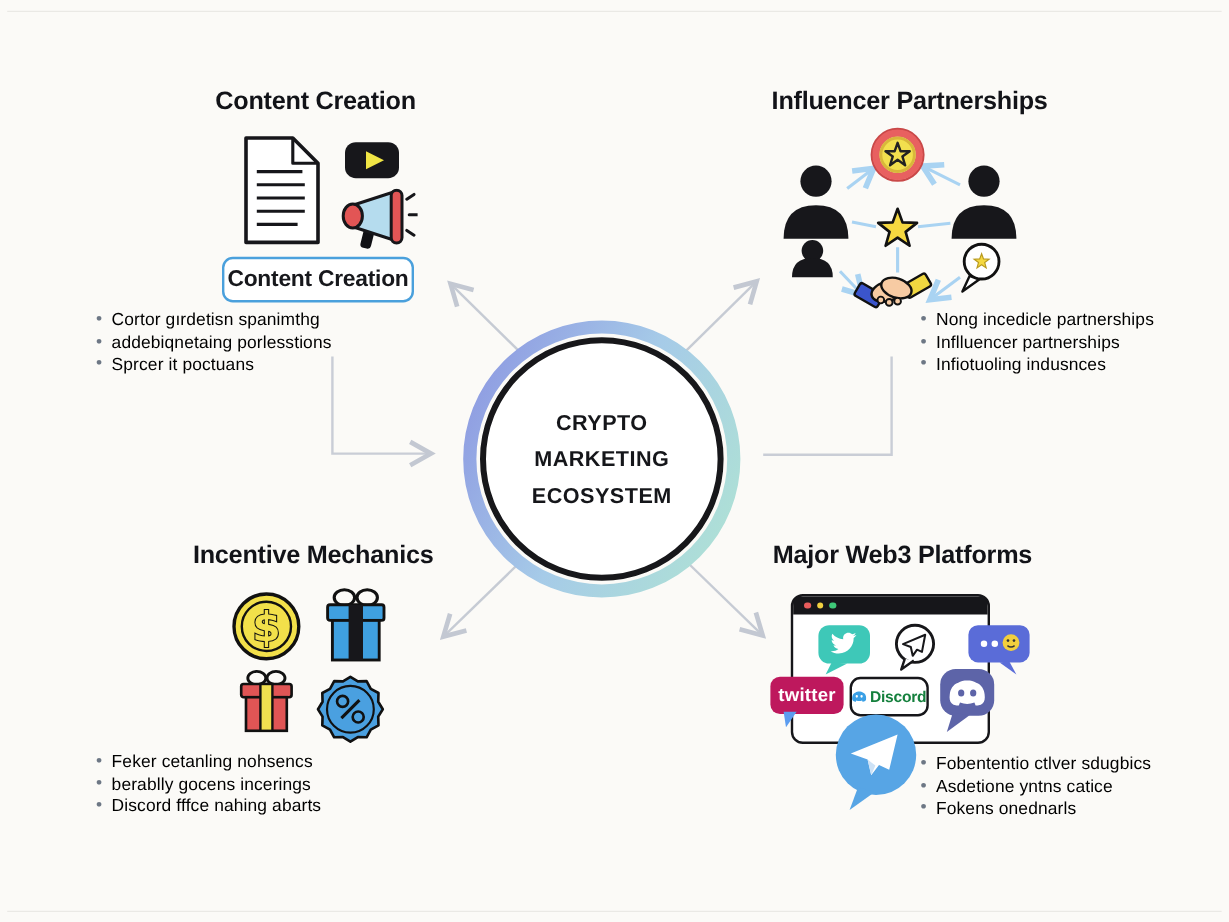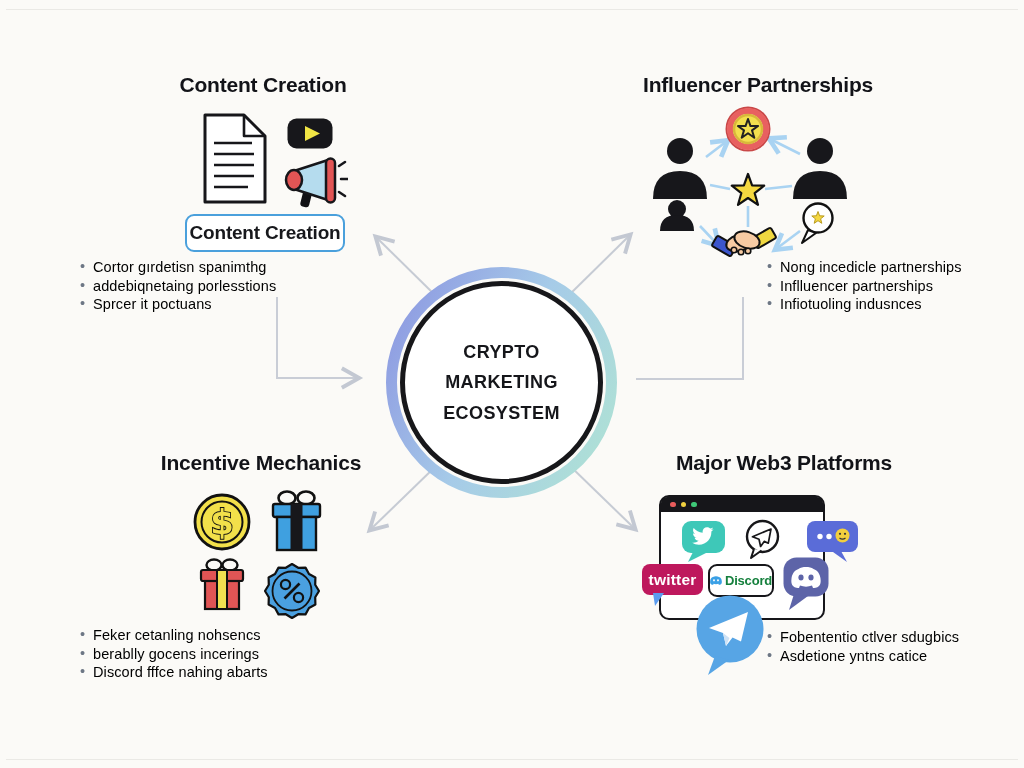--- a/index.html
+++ b/index.html
@@ -229,21 +229,21 @@
   <circle cx="22.5" cy="22.5" r="4.6" fill="#4aa0e0" stroke="#111111" stroke-width="2.2"></circle>
   <circle cx="35.5" cy="35.5" r="4.6" fill="#4aa0e0" stroke="#111111" stroke-width="2.2"></circle>
 </svg>
 
 <ul class="bullets" style="left:79px;top:626px;width:270px">
   <li>Feker cetanling nohsencs</li>
   <li>berablly gocens incerings</li>
   <li>Discord fffce nahing abarts</li>
 </ul>
 
-<div class="qtitle" style="left:624px;top:451px">Major Web3 Platforms</div>
+<div class="qtitle" style="left:592px;top:451px">Major Web3 Platforms</div>
 
 <div class="browser">
   <div class="browser-header">
     <div class="dot" style="background:#e85c5c"></div>
     <div class="dot" style="background:#f0d040"></div>
     <div class="dot" style="background:#3ec878"></div>
   </div>
 </div>
 
 <svg class="abs" style="left:680px;top:519px;z-index:2" width="48" height="44" viewBox="0 0 48 44">
@@ -296,13 +296,14 @@
 <svg class="abs" style="left:694px;top:593px;z-index:4" width="78" height="88" viewBox="0 0 78 88">
   <circle cx="36" cy="36" r="33.5" fill="#57a5e5"></circle>
   <polygon points="21,63 14,82 35,67" fill="#57a5e5"></polygon>
   <polygon points="54,19 15,35 29,40 32,53 38.5,44.5 47,48.5" fill="#ffffff"></polygon>
   <polygon points="29,40 32,53 35.5,45" fill="#cde2f6"></polygon>
 </svg>
 
 <ul class="bullets" style="left:766px;top:628px;width:250px">
   <li>Fobententio ctlver sdugbics</li>
   <li>Asdetione yntns catice</li>
+  <li>Fokens onednarls</li>
 </ul>
 
 </body></html>

